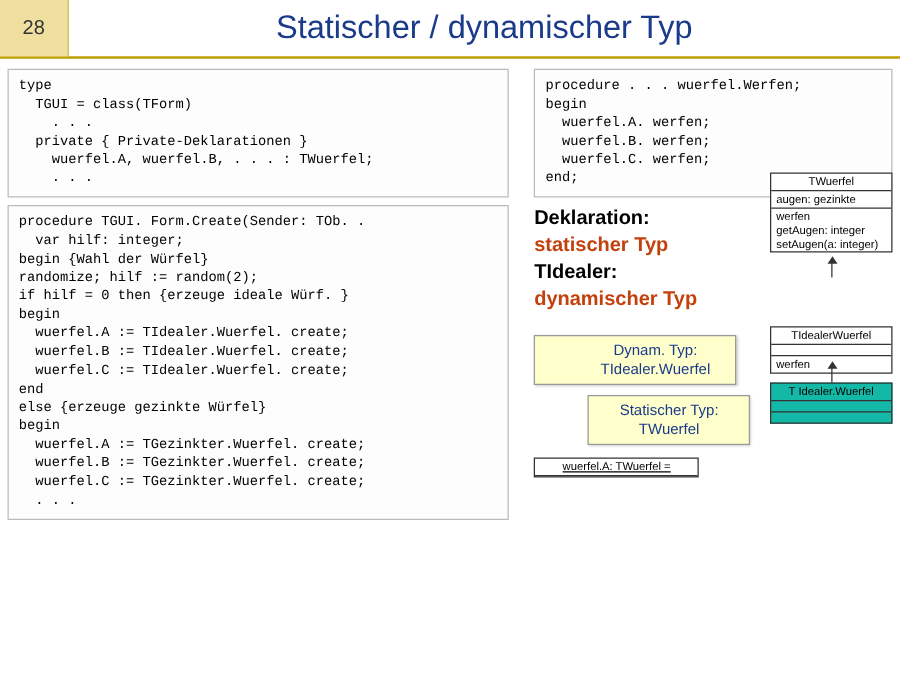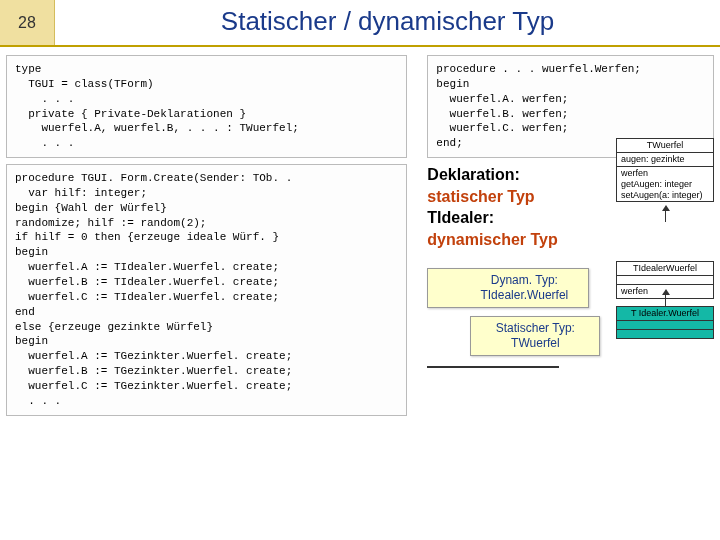--- a/index.html
+++ b/index.html
@@ -196,18 +196,19 @@
 
       <div class="uml-box" style="right:0px; top:48px; width:96px; background:#14b8a6;">
         <div class="uml-name">T Idealer.Wuerfel</div>
         <div class="uml-sec" style="height:6px;"></div>
         <div class="uml-sec" style="height:6px;"></div>
       </div>
 
       <div class="arrow-up" style="right:48px; top:36px; height:12px;"></div>
 
       <div class="uml-box" style="left:0px; top:108px; width:130px;">
+        <div class="uml-name" style="text-decoration:underline;">wuerfel.A: TWuerfel =</div>
       </div>
 
     </div>
   </div>
 
 </div>
 
 </body></html>

